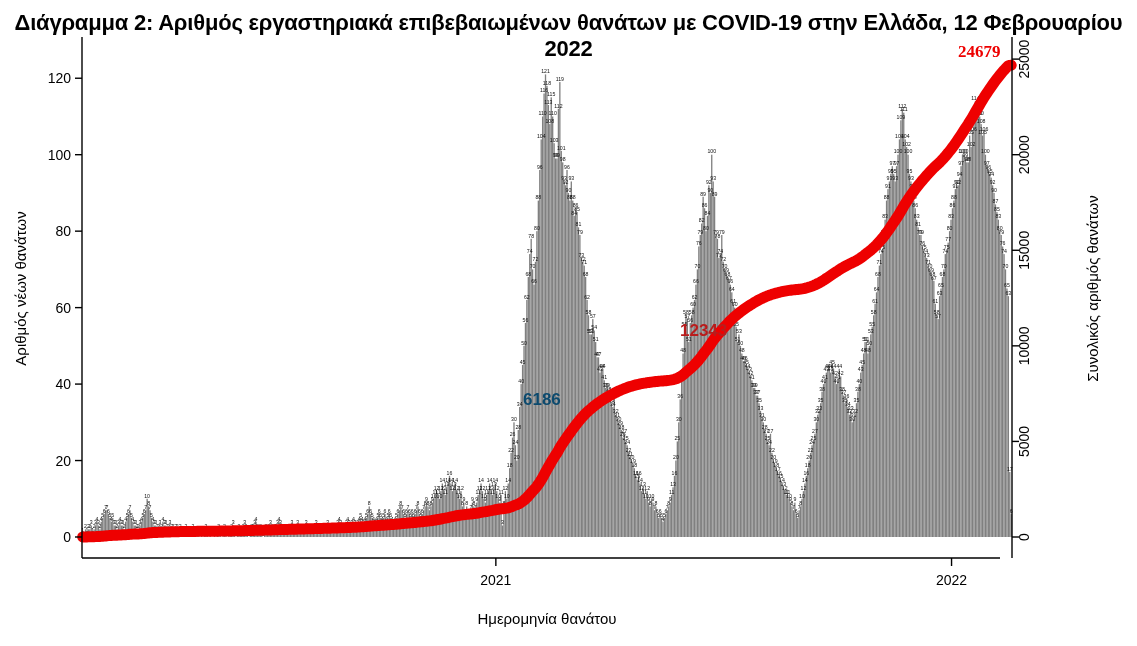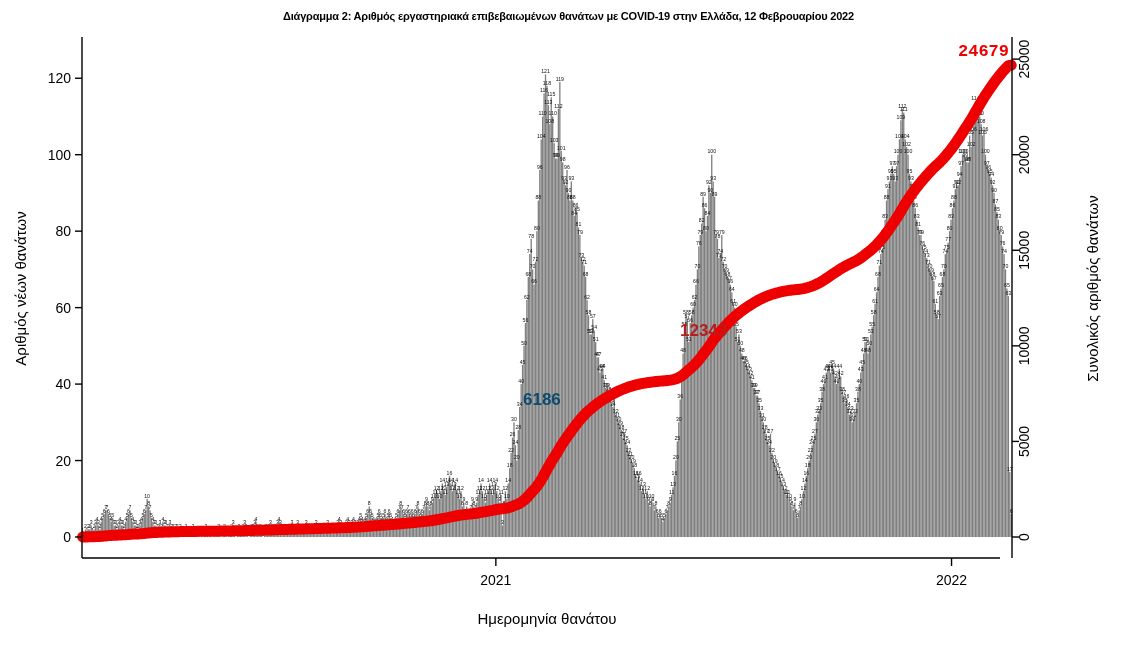--- a/index.html
+++ b/index.html
@@ -8,21 +8,21 @@
     background:#ffffff;
     font-family:"DejaVu Sans", sans-serif;
     overflow:hidden;
     position:relative;
   }
   #chart-root{position:absolute;left:0;top:0;width:1137px;height:646px;}
   #chart-title{
     position:absolute;left:0;top:10px;width:1137px;
     text-align:center;
     font-family:"Liberation Sans", sans-serif;
-    font-weight:bold;font-size:11px;color:#000;
+    font-weight:bold;font-size:22px;color:#000;
     letter-spacing:-0.2px;
   }
   #plot-svg{position:absolute;left:0;top:0;}
   .axis-title{
     font-family:"Liberation Sans", sans-serif;
     font-size:15px;fill:#000;
   }
   .tick-label{
     font-family:"Liberation Sans", sans-serif;
     font-size:14px;fill:#000;
@@ -1364,16 +1364,16 @@
         <text x="951.5500000000001" y="585" text-anchor="middle" class="tick-label">2022</text>
         <text x="26" y="288.5" text-anchor="middle" class="axis-title" transform="rotate(-90,26,288.5)">Αριθμός νέων θανάτων</text>
         <text x="1098" y="288.5" text-anchor="middle" class="axis-title" transform="rotate(-90,1098,288.5)">Συνολικός αριθμός θανάτων</text>
         <text x="547" y="624" text-anchor="middle" class="axis-title">Ημερομηνία θανάτου</text>
       </g>
   </svg>
 
   <div id="annot-layer" style="position:absolute;left:0;top:0;width:1137px;height:646px;">
     <div style="position:absolute;left:523px;top:390px;font-family:'Liberation Sans',sans-serif;font-size:17px;font-weight:bold;color:#0c4a6e;">6186</div>
     <div style="position:absolute;left:680px;top:278px;font-family:'Liberation Sans',sans-serif;font-size:17px;font-weight:bold;color:#b91c1c;margin-top:43px;">12343</div>
-    <div style="position:absolute;left:958px;top:42px;font-family:Liberation Mono, monospace;font-size:17px;font-weight:bold;color:#ee0000;">24679</div>
+    <div style="position:absolute;left:958px;top:42px;font-family:Liberation Serif, serif;font-size:17px;font-weight:bold;color:#ee0000;">24679</div>
   </div>
 
 </div>
 
 </body></html>

